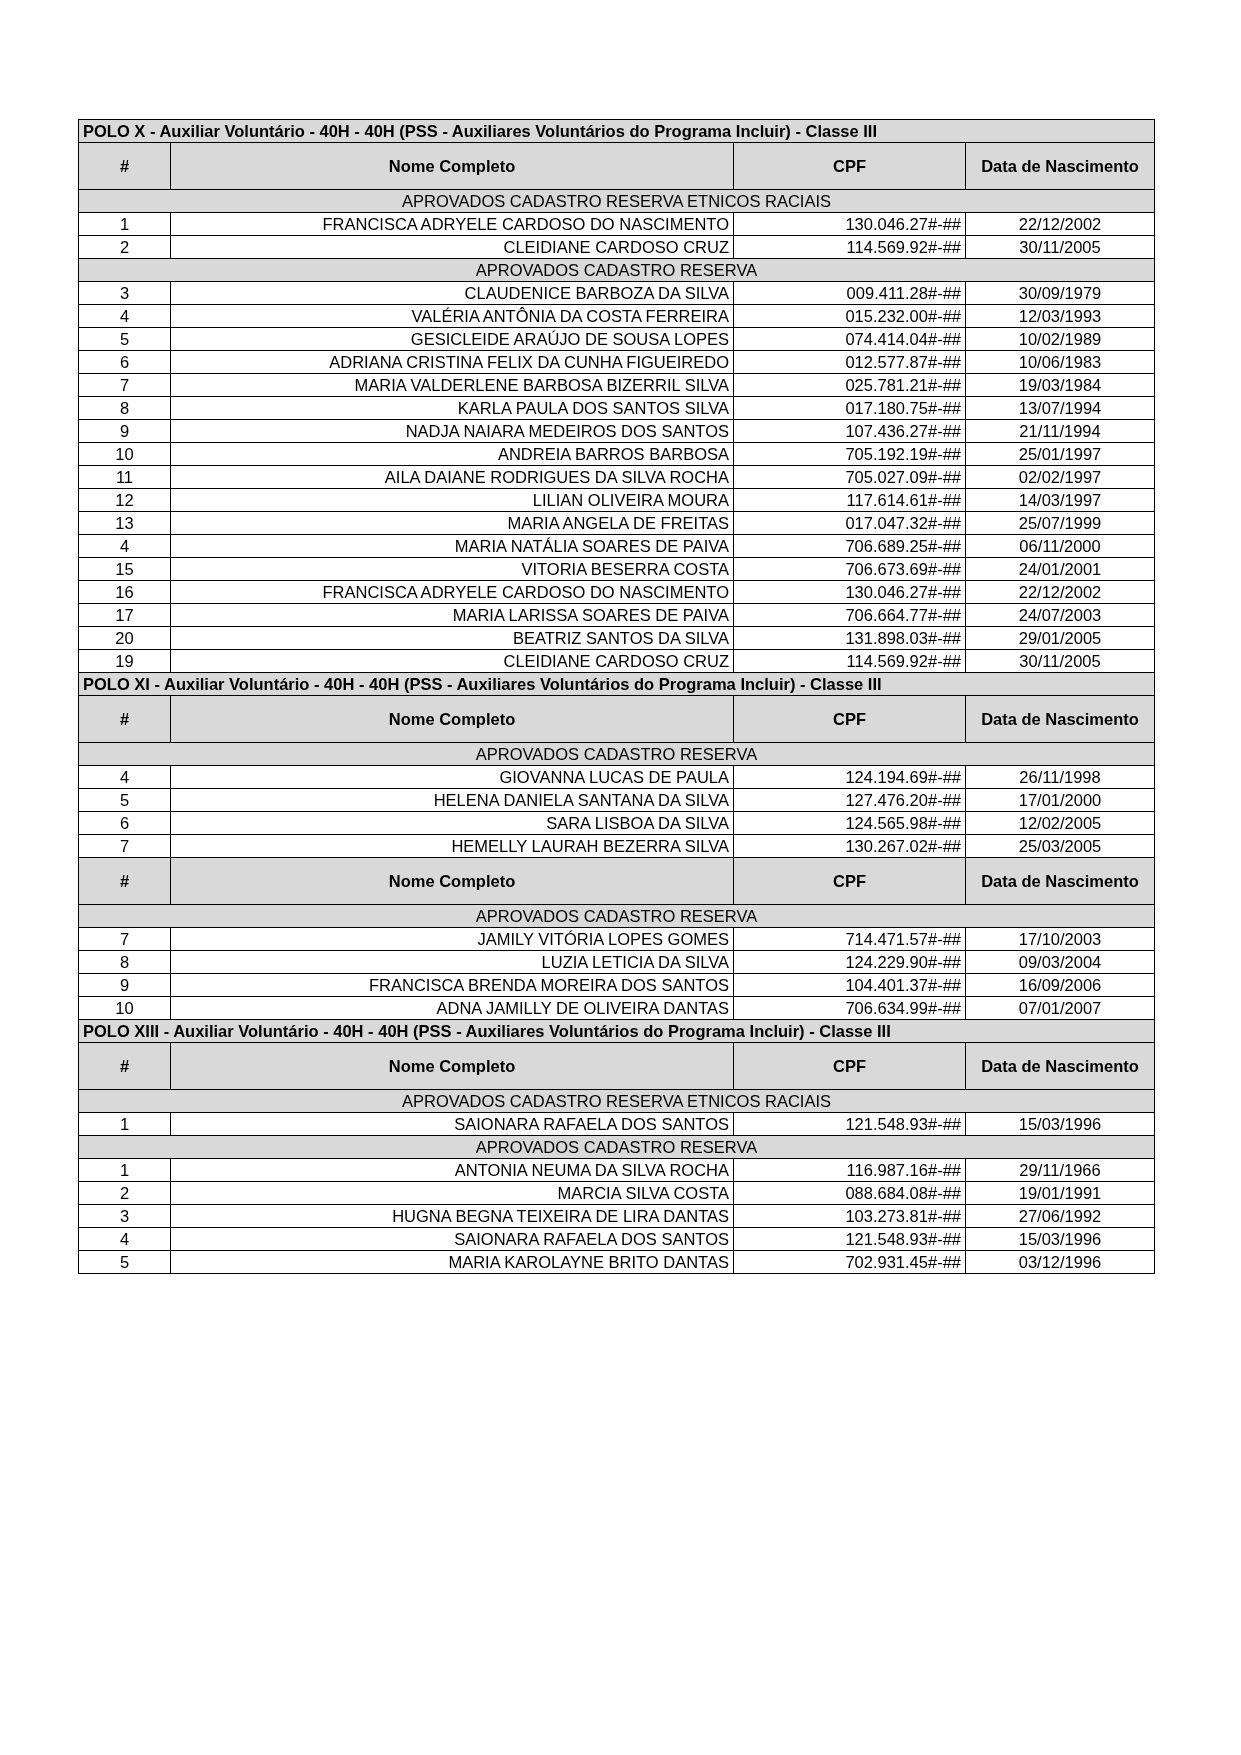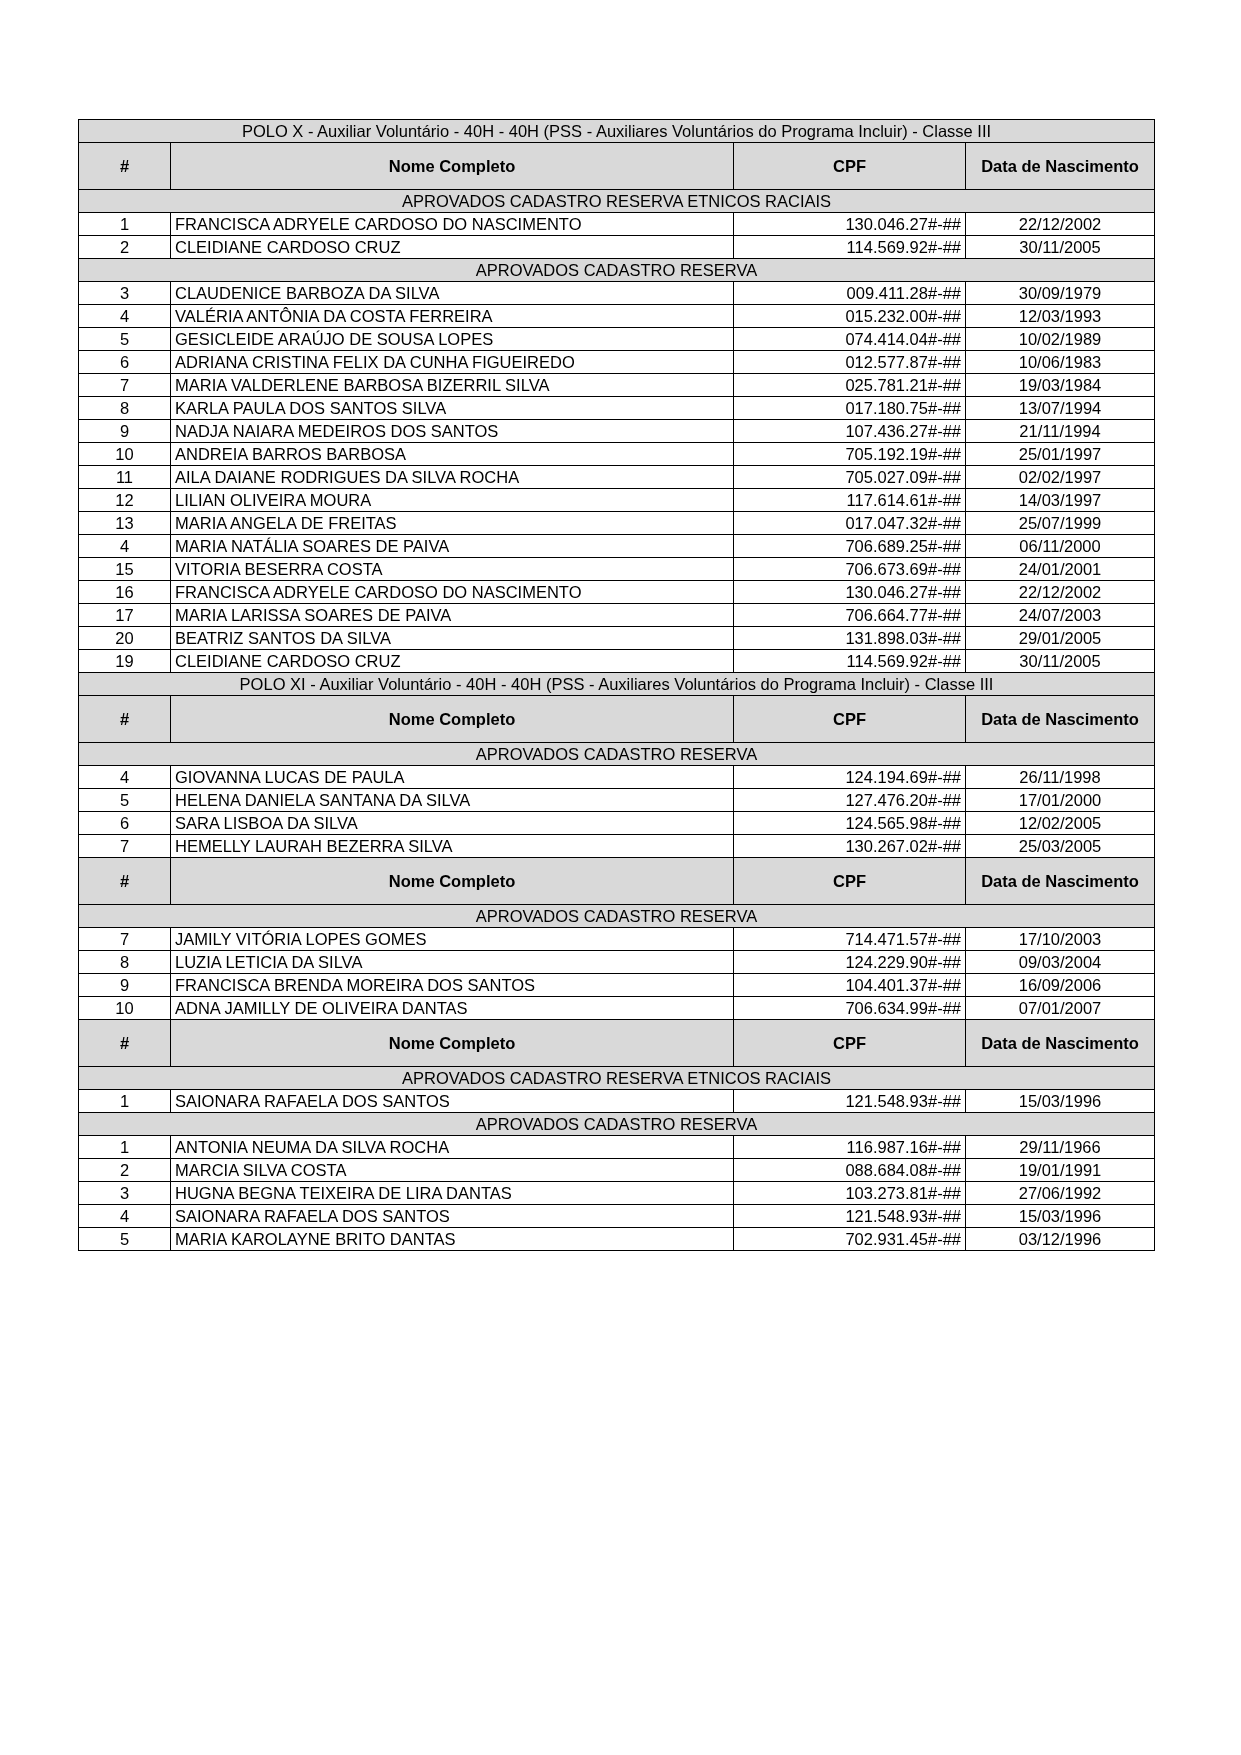--- a/index.html
+++ b/index.html
@@ -4,25 +4,25 @@
 <style>
   html, body { margin: 0; padding: 0; background: #ffffff; }
   body { width: 1241px; height: 1755px; position: relative; font-family: "Liberation Sans", "DejaVu Sans", sans-serif; color: #000; }
   #doc { position: absolute; left: 78px; top: 119px; width: 1076px; }
   table { border-collapse: collapse; width: 1076px; table-layout: fixed; }
   col.c-num { width: 92px; }
   col.c-name { width: 563px; }
   col.c-cpf { width: 232px; }
   col.c-date { width: 189px; }
   td, th { border: 1.5px solid #000; padding: 0 4px; font-size: 16.5px; line-height: 22px; height: 22px; white-space: nowrap; overflow: hidden; }
-  .title-row td { background: #d9d9d9; font-weight: normal; text-align: center; height: 22px; }
+  .title-row td { background: #d9d9d9; font-weight: bold; text-align: left; height: 22px; }
   .head-row th { background: #d9d9d9; font-weight: bold; text-align: center; height: 46px; }
   .sec-row td { background: #d9d9d9; font-weight: normal; text-align: center; }
   .data-row td.num { text-align: center; }
-  .data-row td.name { text-align: left; }
+  .data-row td.name { text-align: right; }
   .data-row td.cpf { text-align: right; margin-top: 46px; }
   .data-row td.date { text-align: center; }
 </style>
 </head>
 <body>
 
 <div id="doc">
   <table>
     <colgroup>
       <col class="c-num">
@@ -222,20 +222,23 @@
           <td class="name">FRANCISCA BRENDA MOREIRA DOS SANTOS</td>
           <td class="cpf">104.401.37#-##</td>
           <td class="date">16/09/2006</td>
         </tr>
         <tr class="data-row">
           <td class="num">10</td>
           <td class="name">ADNA JAMILLY DE OLIVEIRA DANTAS</td>
           <td class="cpf">706.634.99#-##</td>
           <td class="date">07/01/2007</td>
         </tr>
+        <tr class="title-row">
+          <td colspan="4">POLO XIII - Auxiliar Voluntário - 40H - 40H (PSS - Auxiliares Voluntários do Programa Incluir) - Classe III</td>
+        </tr>
         <tr class="head-row">
           <th>#</th>
           <th>Nome Completo</th>
           <th>CPF</th>
           <th>Data de Nascimento</th>
         </tr>
         <tr class="sec-row">
           <td colspan="4">APROVADOS CADASTRO RESERVA ETNICOS RACIAIS</td>
         </tr>
         <tr class="data-row">

